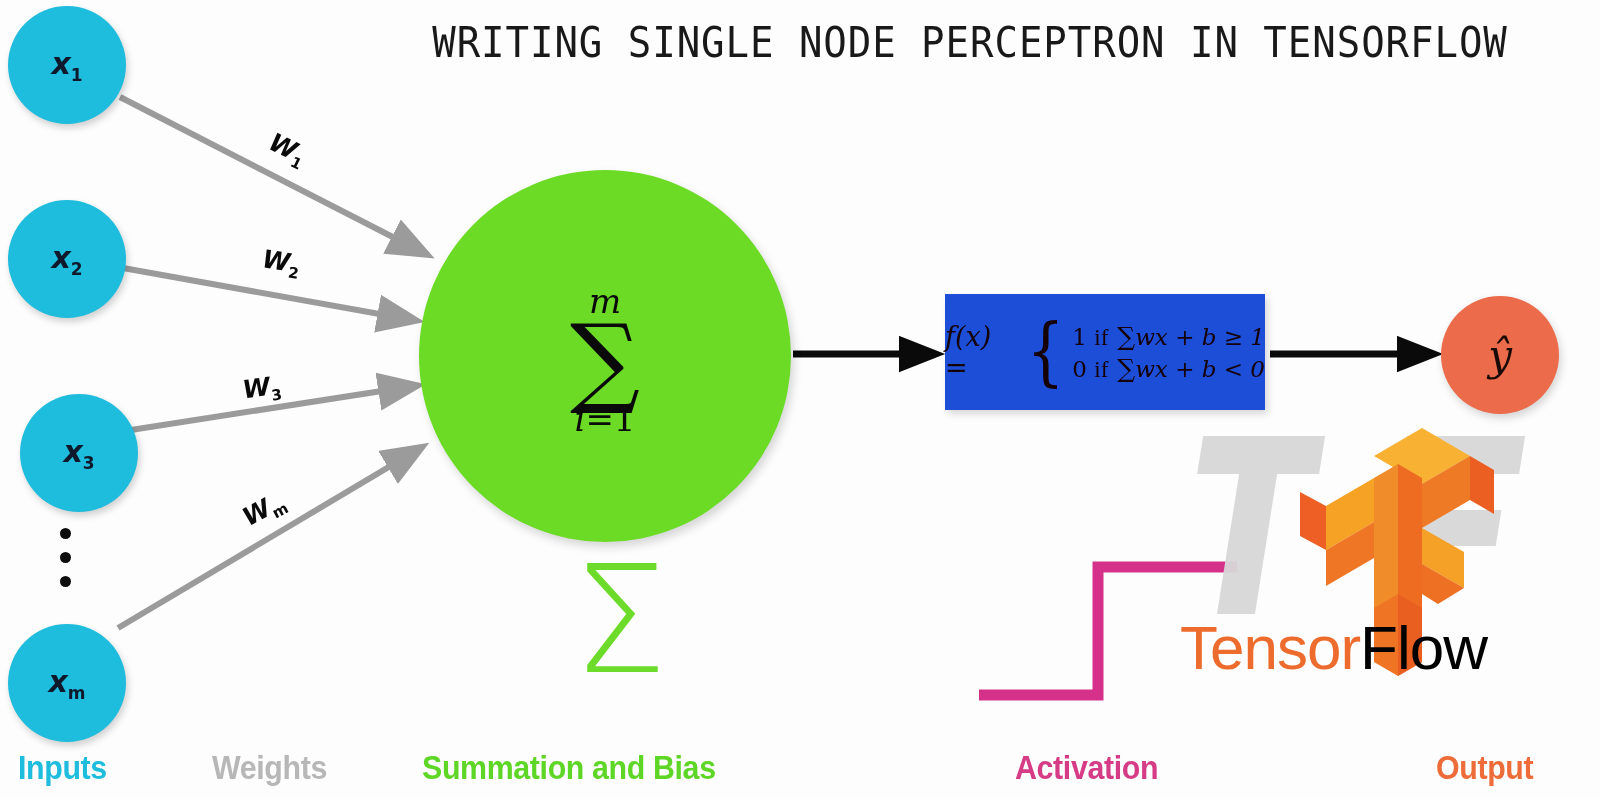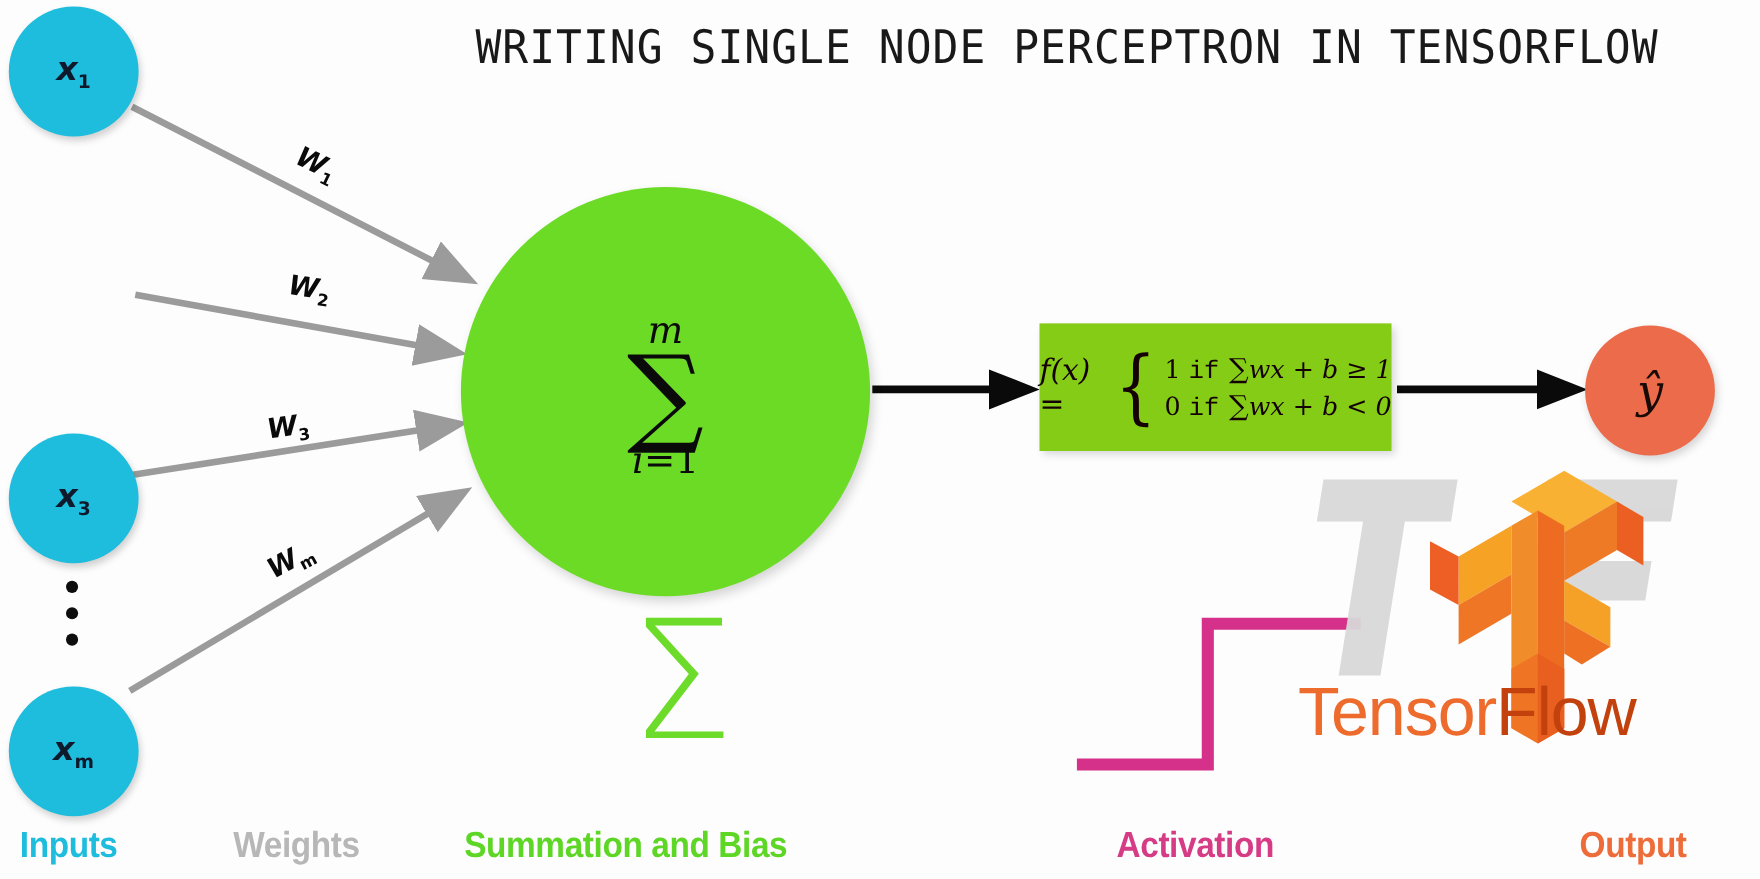--- a/index.html
+++ b/index.html
@@ -172,21 +172,21 @@
     font-weight: 300;
   }
 
   
   #act-box {
     position: absolute;
     left: 945px;
     top: 294px;
     width: 320px;
     height: 116px;
-    background: #84cc16;
+    background: #1d4ed8;
     box-shadow: 3px 4px 7px rgba(0,0,0,0.15);
     display: flex;
     align-items: center;
     justify-content: center;
   }
   #act-inner {
     display: flex;
     align-items: center;
     font-family: "DejaVu Serif", serif;
     color: #140005;
@@ -215,21 +215,21 @@
     align-items: baseline;
     font-size: 23px;
     white-space: nowrap;
   }
   .act-case .cv {
     font-family: "DejaVu Serif", serif;
     font-style: normal;
     width: 22px;
   }
   .act-case .cif {
-    font-family: Liberation Mono, monospace;
+    font-family: Liberation Serif, serif;
     font-style: normal;
     margin-right: 9px;
   }
   .act-case .cexp {
     font-family: "DejaVu Serif", serif;
     font-style: italic;
   }
   .act-case .cexp .sg {
     font-style: normal;
     font-size: 25px;
@@ -278,21 +278,21 @@
     left: 1180px;
     top: 612px;
     width: 400px;
     font-family: "Liberation Sans", sans-serif;
     font-size: 62px;
     font-weight: 400;
     letter-spacing: -1px;
     white-space: nowrap;
   }
   #tf-wordmark .tpart { color: #ed6c2d; margin-top: 28px; }
-  #tf-wordmark .fpart { color: #c2410c; }
+  #tf-wordmark .fpart { color: #000000; }
 
   
   .legend {
     position: absolute;
     bottom: 12px;
     font-family: "Liberation Sans", sans-serif;
     font-weight: bold;
     font-size: 33px;
     letter-spacing: -0.4px;
     transform: scaleX(0.92);
@@ -330,21 +330,24 @@
     </g>
 
     <line x1="793" y1="354" x2="934" y2="354" stroke="#0a0a0a" stroke-width="7" marker-end="url(#bh)"></line>
 
     <line x1="1270" y1="354" x2="1432" y2="354" stroke="#0a0a0a" stroke-width="7" marker-end="url(#bh)"></line>
   </svg>
 
   <div class="node-input" style="left:8px;  top:6px;">
     <span class="lbl"><span>x</span><sub>1</sub></span>
   </div>
-  <div class="node-input" style="left:8px;  top:394px;">
+  <div class="node-input" style="left:8px;  top:200px;">
+    <span class="lbl"><span>x</span><sub>2</sub></span>
+  </div>
+  <div class="node-input" style="left:20px;  top:394px;">
     <span class="lbl"><span>x</span><sub>3</sub></span>
   </div>
   <div class="node-input" style="left:8px;  top:624px;">
     <span class="lbl"><span>x</span><sub>m</sub></span>
   </div>
 
   <div id="vdots">
     <span></span>
       <span></span>
       <span></span>

